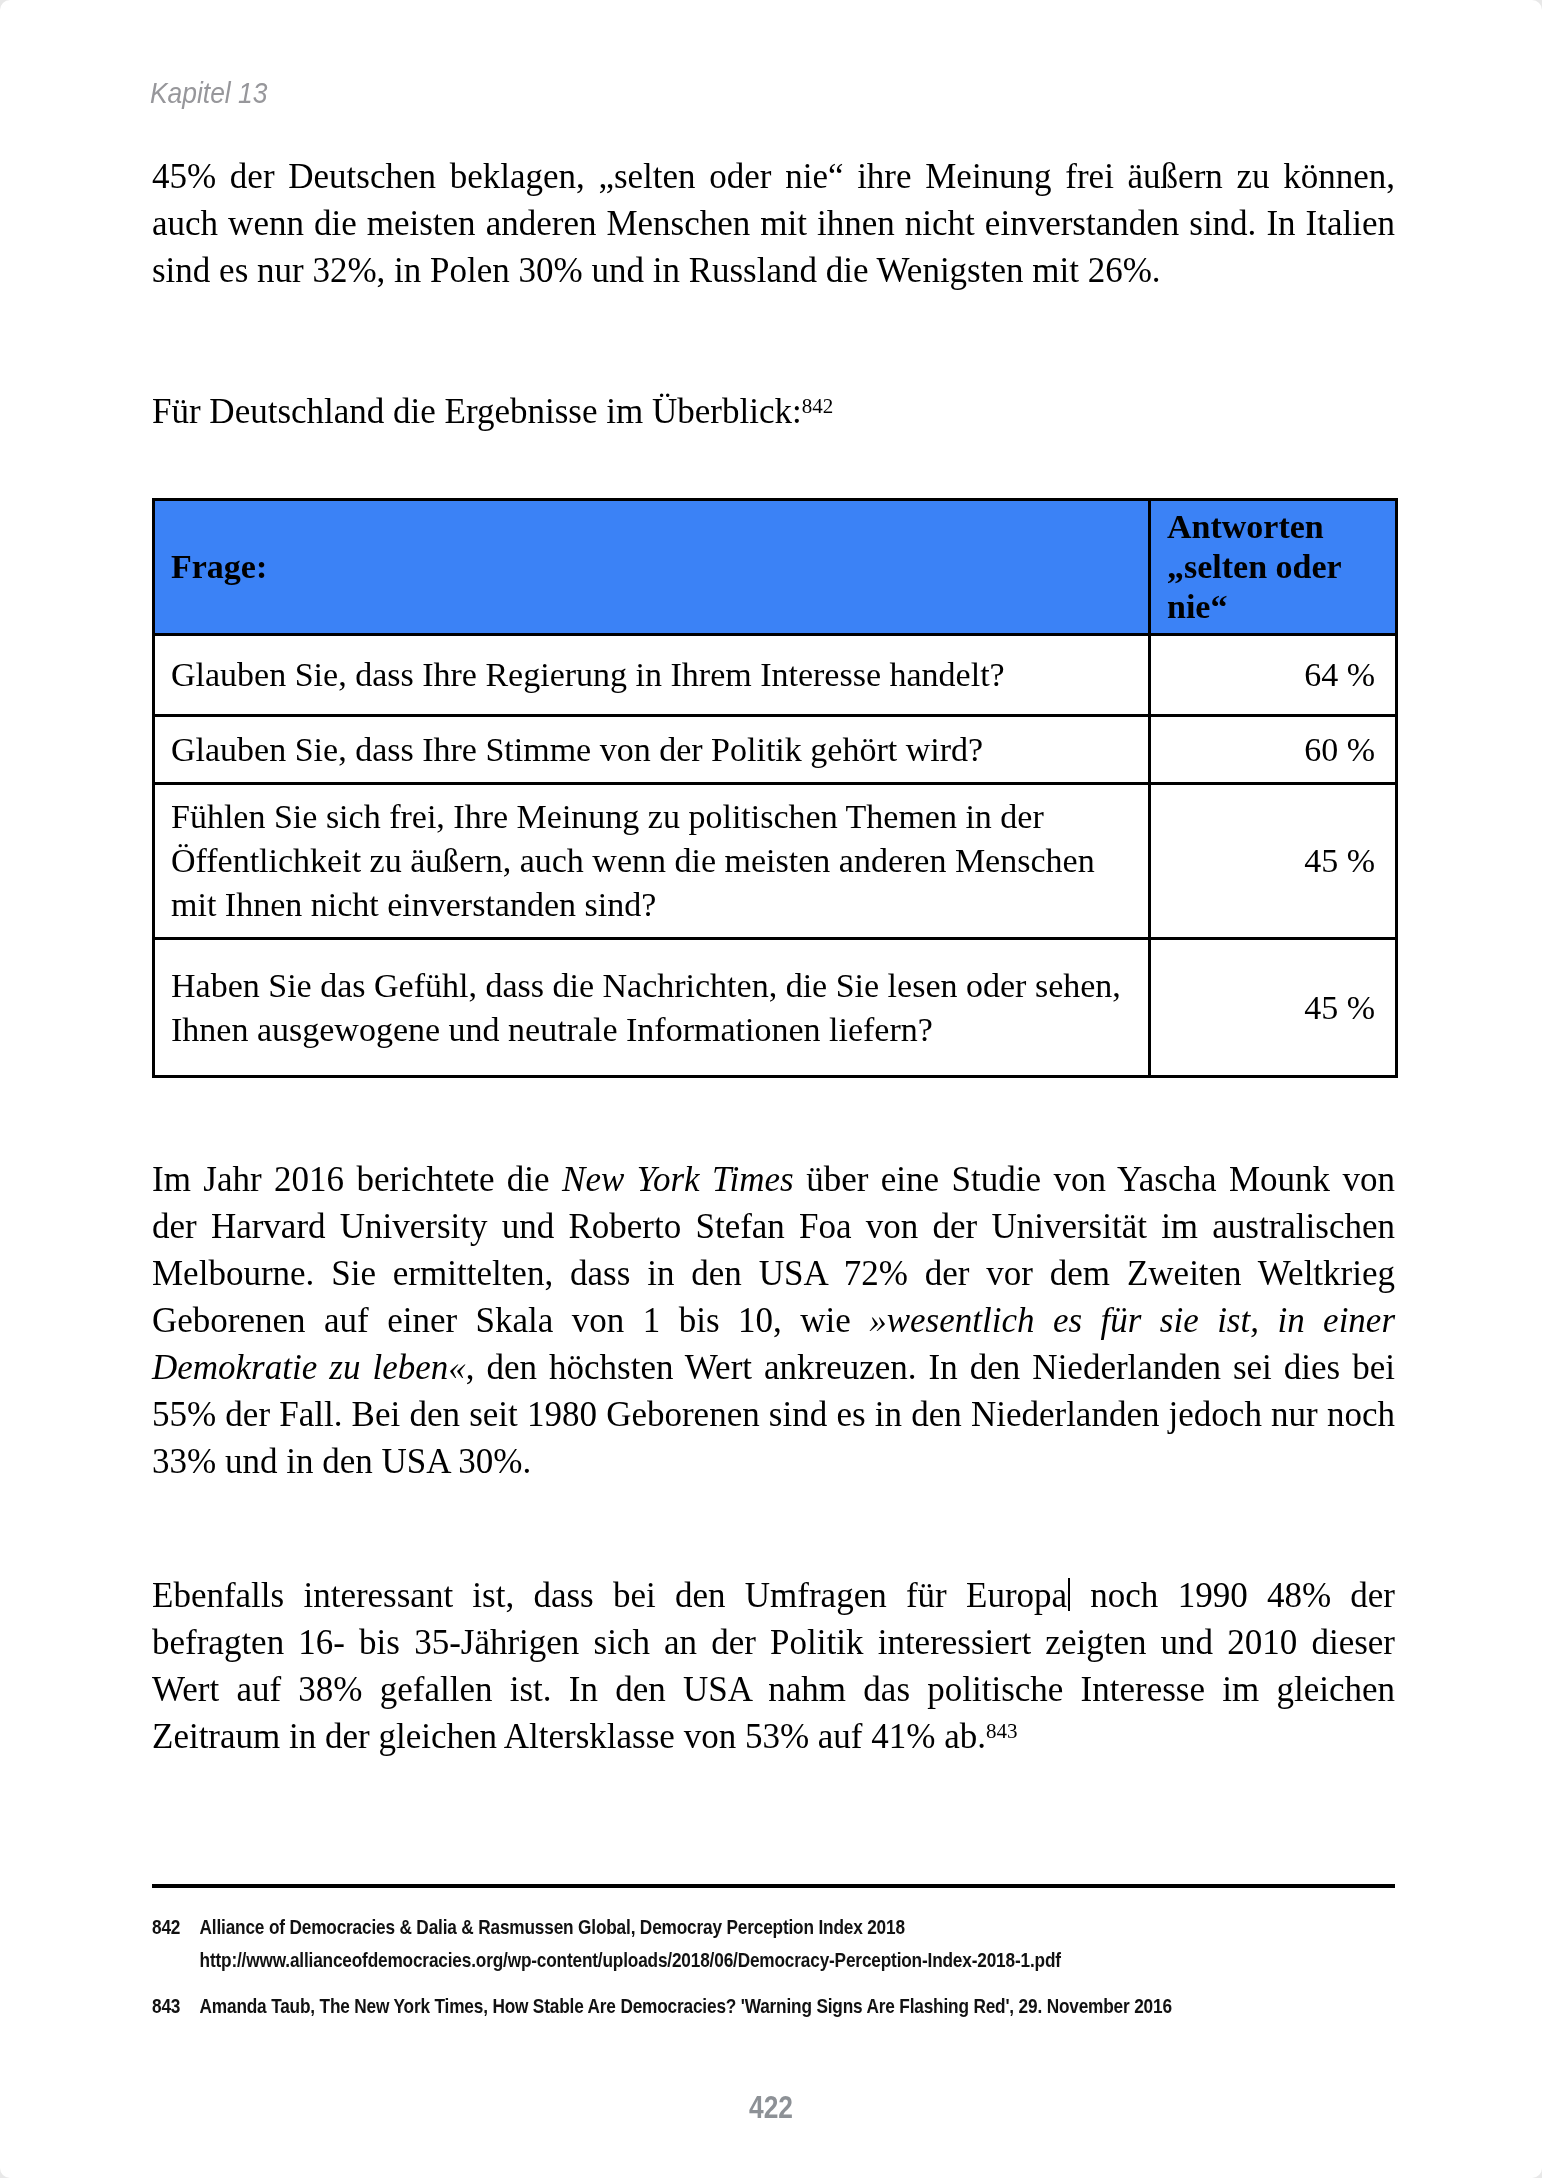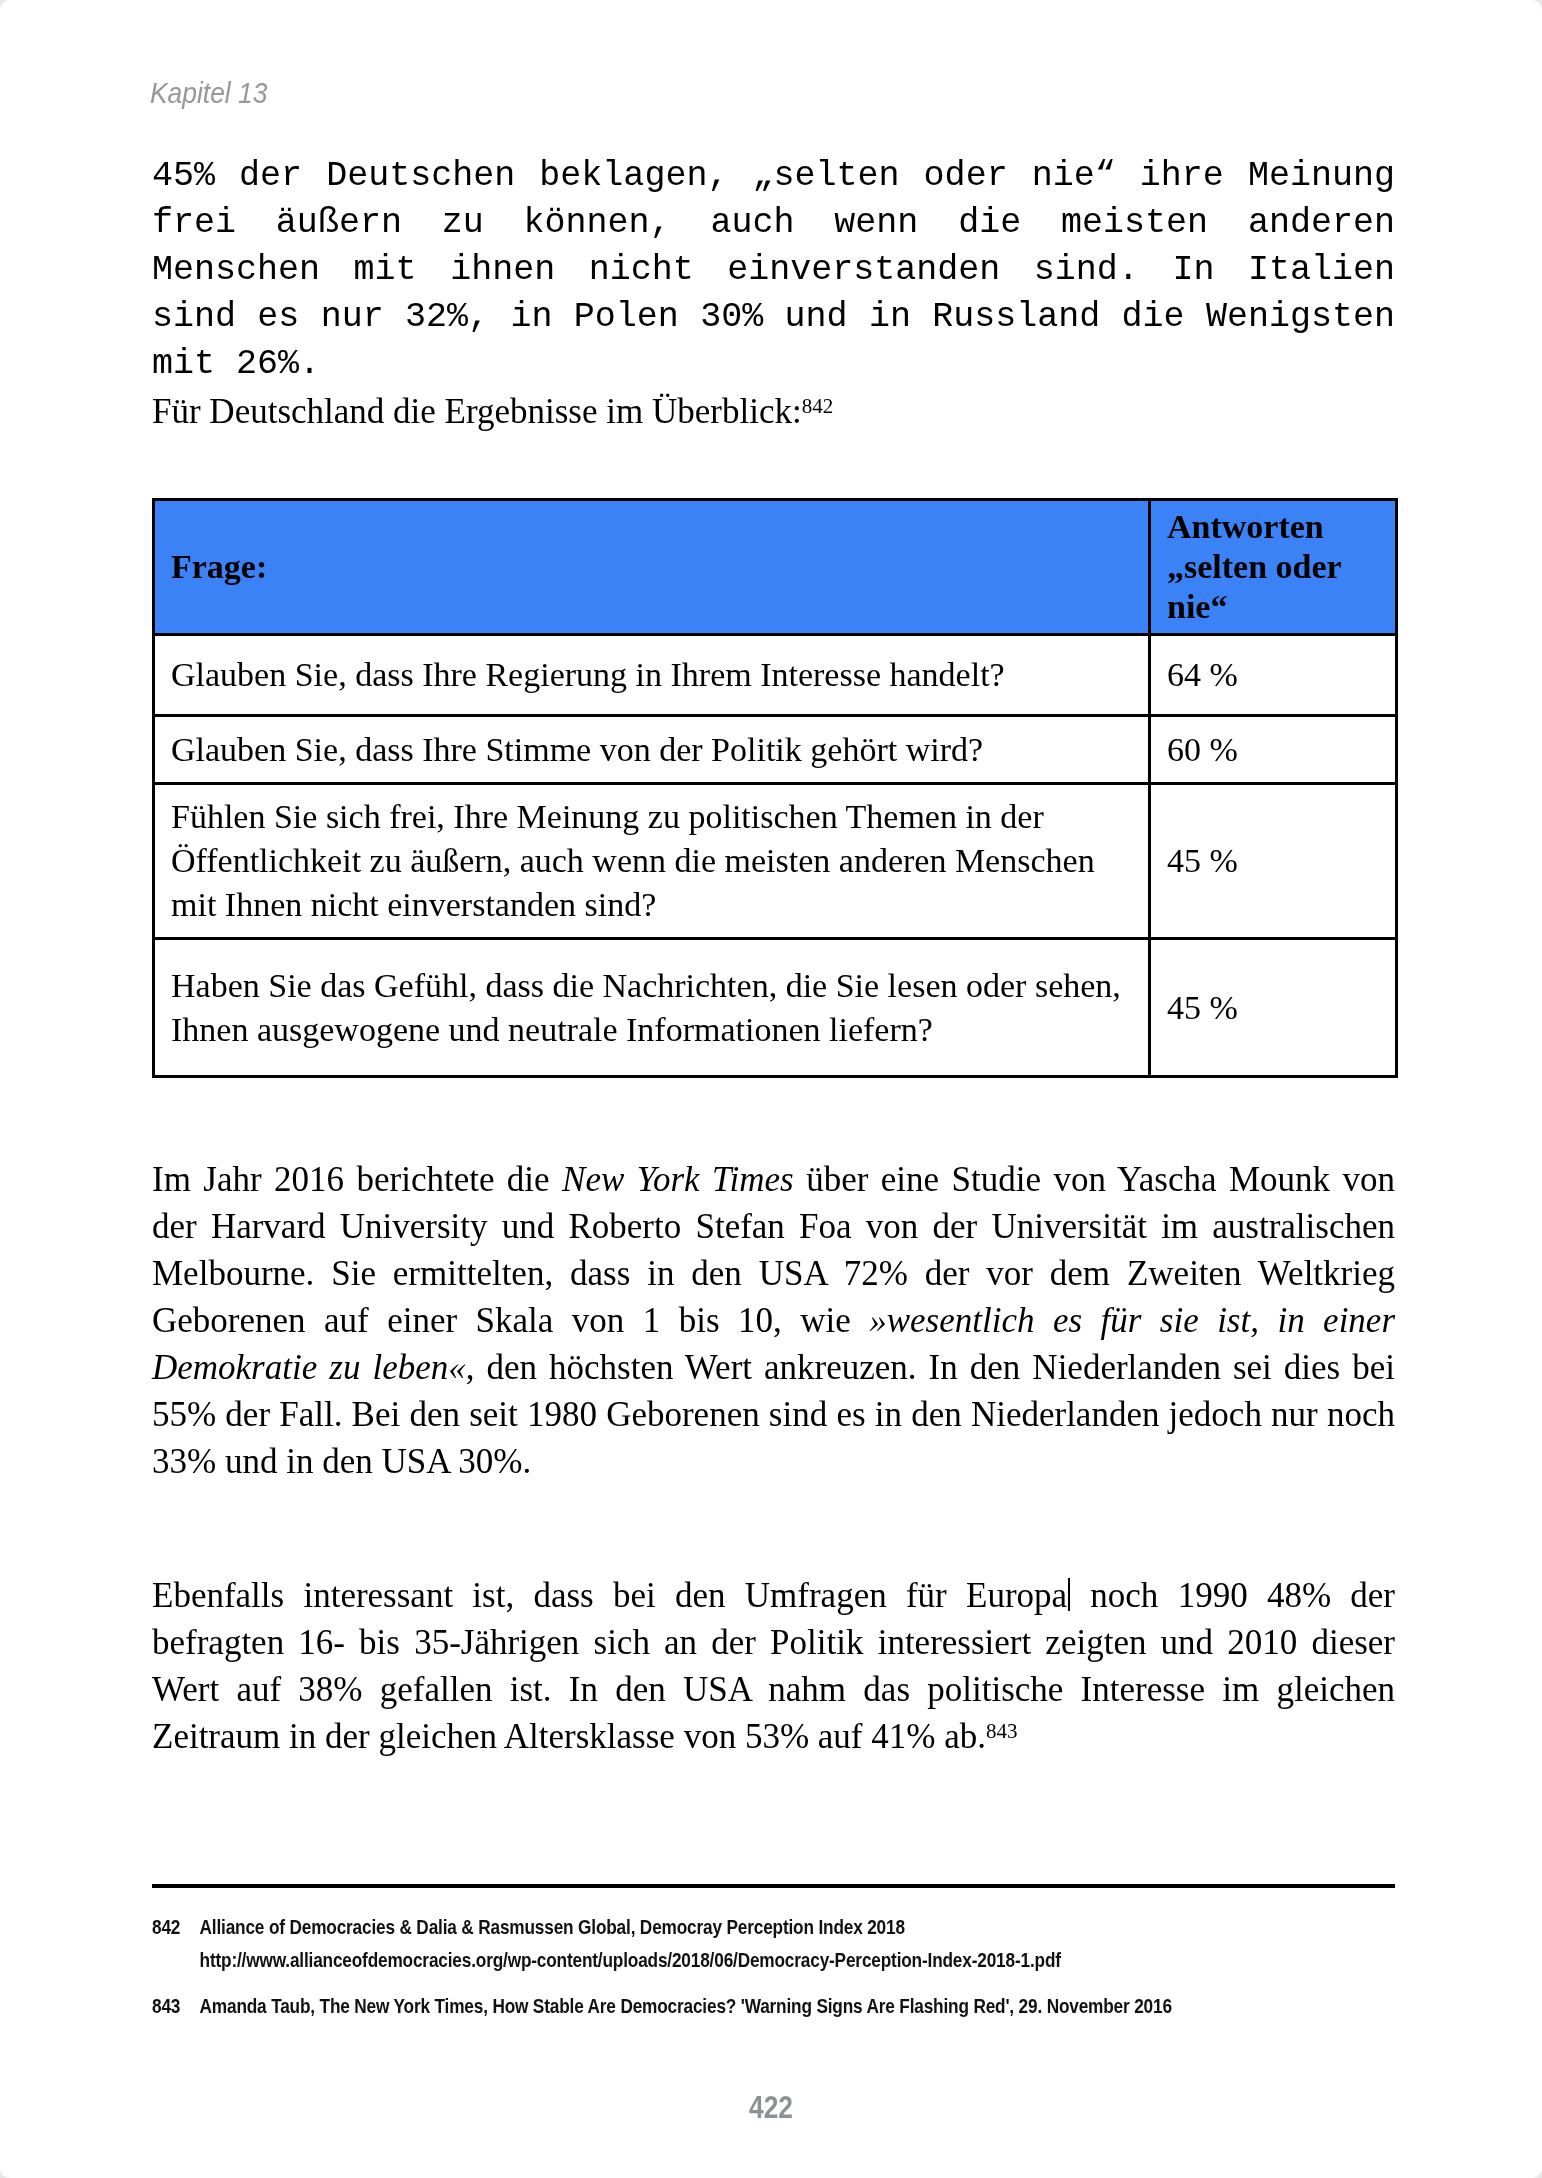--- a/index.html
+++ b/index.html
@@ -20,21 +20,21 @@
     font-size:30px;color:#97979b;
     transform:scaleX(0.88);transform-origin:left center;
     letter-spacing:0;
   }
   
   .bodytext{
     position:absolute;left:152px;width:1243px;margin:0;
     font-size:35px;line-height:47px;
     text-align:justify;
   }
-  .p1{top:153px;font-family:Liberation Mono, monospace;}
+  .p1{top:153px;}
   .intro{top:388px;text-align:left;}
   .p2{top:1156px;}
   .p3{top:1572px;}
   .seg-italic{font-style:italic;}
   .seg-sup{font-size:0.6em;position:relative;top:-0.5em;line-height:0;}
   .seg-caret{
     display:inline-block;width:2px;height:0.95em;
     background:#000;vertical-align:-0.12em;margin:0 1px 0 1px;
   }
   
@@ -55,21 +55,21 @@
     background:#3b82f6;
     font-weight:700;text-align:left;
     line-height:40px;
   }
   th.acol{padding:8px 12px 8px 16px;}
   tr.rh0{height:119px;}
   tr.rh1{height:81px;}
   tr.rh2{height:68px;}
   tr.rh3{height:155px;}
   tr.rh4{height:138px;}
-  td.acell{text-align:left;padding-right:22px;}
+  td.acell{text-align:right;padding-right:22px;}
   
   .fnrule{
     position:absolute;left:152px;top:1884px;
     width:1243px;height:4px;background:#000;
   }
   .footnotes{
     position:absolute;left:152px;top:1910px;width:1360px;
     font-family:"Liberation Sans", sans-serif;
     font-weight:700;font-size:21px;line-height:33px;
     color:#111;

